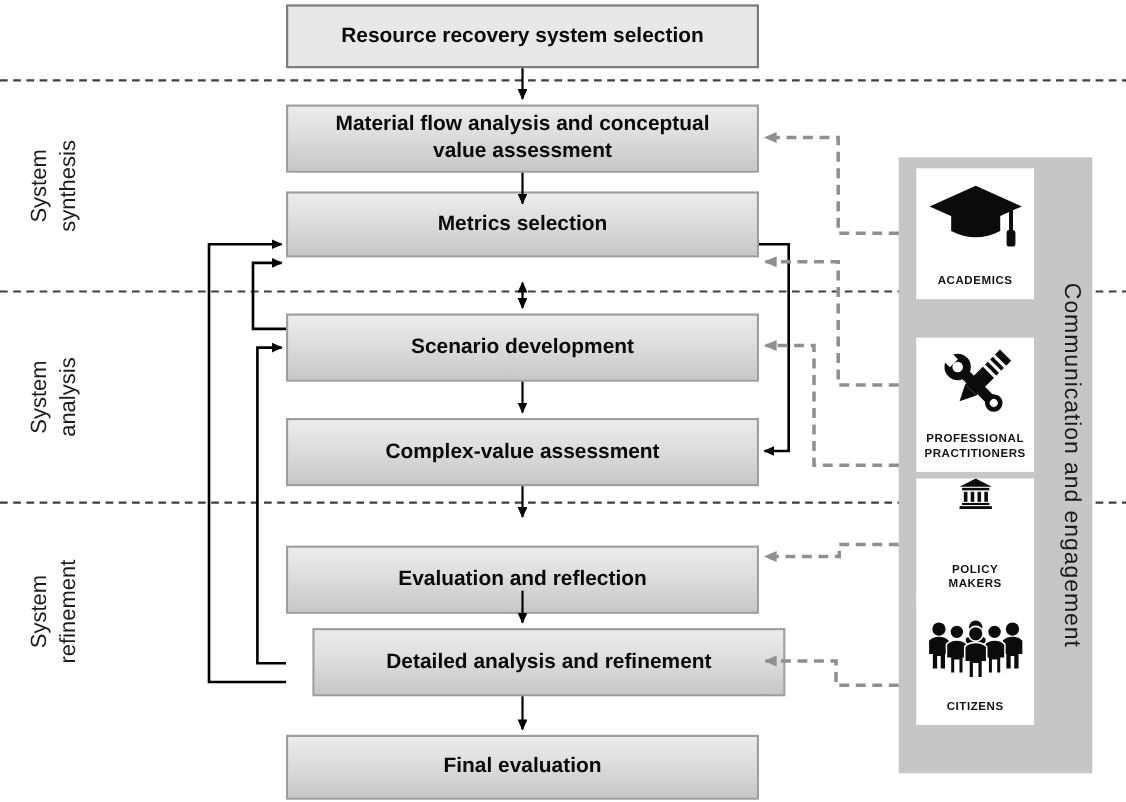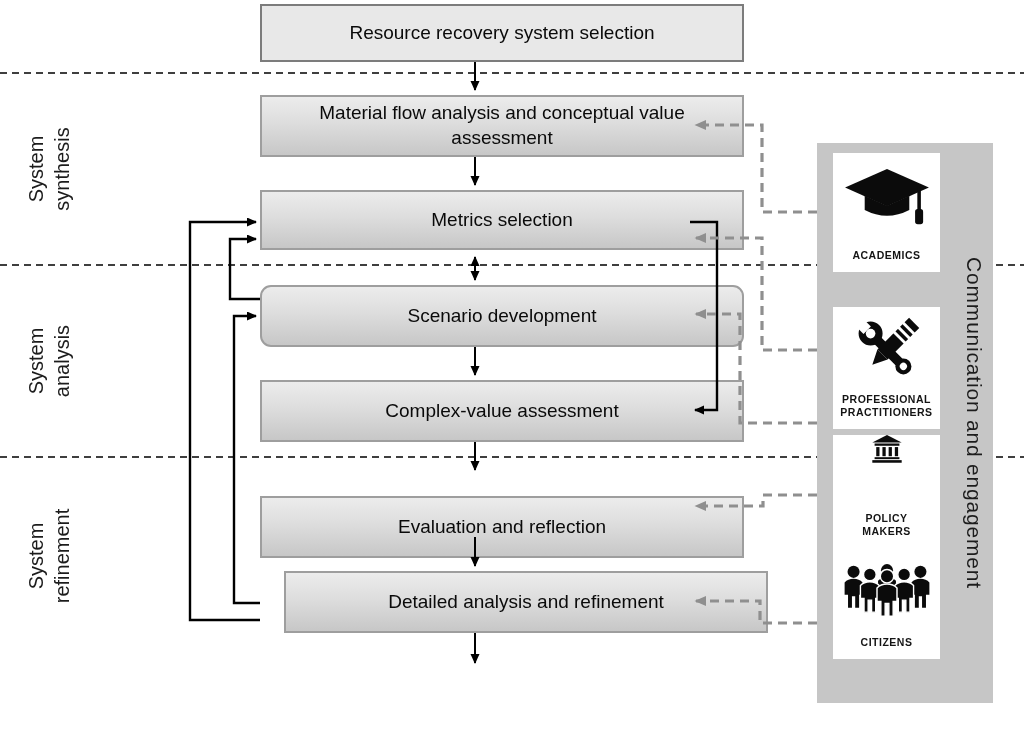--- a/index.html
+++ b/index.html
@@ -2,25 +2,25 @@
 <html><head>
 <meta charset="utf-8">
 <style>
   html,body{margin:0;padding:0;background:#fff;}
   #canvas{
     position:relative;width:1024px;height:729px;background:#fff;overflow:hidden;
     font-family:"Liberation Sans",sans-serif;
   }
   svg.layer{position:absolute;left:0;top:0;pointer-events:none;}
   .flow-box{
-    position:absolute;left:260px;width:484px;box-sizing:border-box;
+    position:absolute;left:260px;width:430px;box-sizing:border-box;
     border:2px solid #9e9e9e;
     background:linear-gradient(180deg,#ececec 0%,#ddd 45%,#c7c7c7 100%);
     display:flex;align-items:center;justify-content:center;text-align:center;
-    font-weight:400;font-size:19px;line-height:1.3;color:#0a0a0a;padding:11px 22px;
+    font-weight:700;font-size:19px;line-height:1.3;color:#0a0a0a;padding:11px 22px;
   }
   .flow-box.title{
     background:#e8e8e8;border:2px solid #7c7c7c;
   }
   .phase-label{
     position:absolute;width:190px;height:64px;
     display:flex;align-items:center;justify-content:center;text-align:center;
     font-size:20px;line-height:1.32;color:#1c1c1c;white-space:pre-line;
     transform:translate(-50%,-50%) rotate(-90deg);
   }
@@ -127,25 +127,26 @@
         <use href="#pfig" class="ic" transform="translate(36,15)" stroke="#fff" stroke-width="1.6"></use>
         <use href="#pfig" class="ic" transform="translate(76,15)" stroke="#fff" stroke-width="1.6"></use>
         <use href="#pfig" class="ic" transform="translate(56,17) scale(1.06)" stroke="#fff" stroke-width="1.6"></use>
       </svg>
       <div class="stake-label">CITIZENS</div>
     </div>
   </div>
 
   <div class="flow-box title" style="top:4px;height:58px;">Resource recovery system selection</div>
   <div class="flow-box" style="top:95px;height:62px;">Material flow analysis and conceptual value assessment</div>
-  <div class="flow-box" style="top:190px;height:60px;">Metrics selection</div>
-  <div class="flow-box" style="top:285px;height:62px;border-radius:11px;">Scenario development</div>
+  <div class="flow-box" style="top:174px;height:60px;">Metrics selection</div>
+  <div class="flow-box" style="top:285px;height:62px;">Scenario development</div>
   <div class="flow-box" style="top:380px;height:62px;">Complex-value assessment</div>
   <div class="flow-box" style="top:496px;height:62px;">Evaluation and reflection</div>
   <div class="flow-box" style="top:571px;height:62px;margin-left:24px;">Detailed analysis and refinement</div>
+  <div class="flow-box" style="top:668px;height:59px;">Final evaluation</div>
 
   <svg class="layer" width="1024" height="729">
     <defs>
       <marker id="mb" markerUnits="userSpaceOnUse" markerWidth="12" markerHeight="10" refX="9" refY="4.5" orient="auto">
         <path d="M0,0 L10,4.5 L0,9 Z" fill="#000"></path>
       </marker>
       <marker id="mg" markerUnits="userSpaceOnUse" markerWidth="13" markerHeight="11" refX="10" refY="5" orient="auto">
         <path d="M0,0 L11.5,5 L0,10 Z" fill="#8f8f8f"></path>
       </marker>
     </defs>

